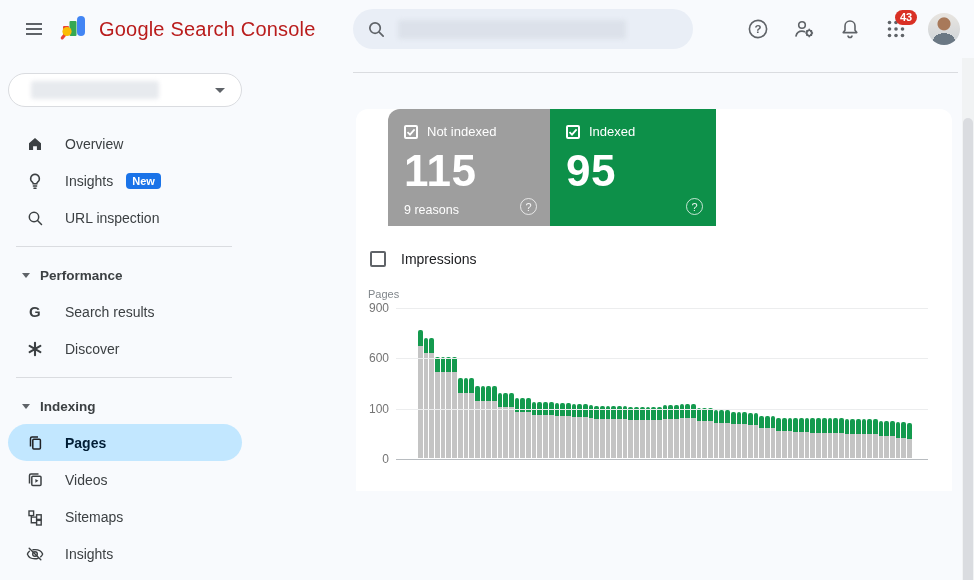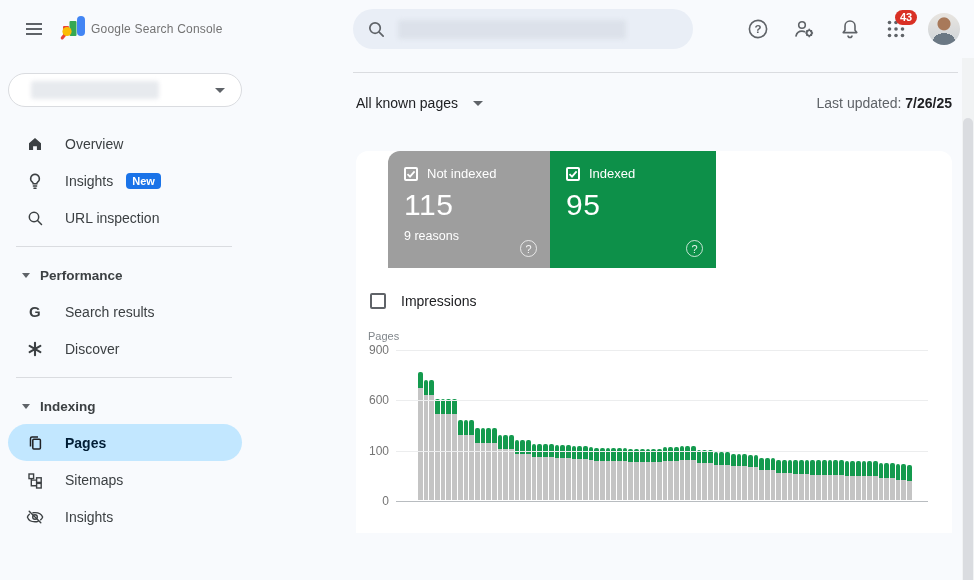--- a/index.html
+++ b/index.html
@@ -4,21 +4,21 @@
 <style>
   * { margin:0; padding:0; box-sizing:border-box; }
   html,body { width:974px; height:580px; overflow:hidden; background:#f8fafd;
     font-family:"Liberation Sans","DejaVu Sans",sans-serif; color:#3c4043; }
 
   
   .topbar { height:58px; display:flex; align-items:center; padding:0 14px; position:relative; }
   .icon-btn { width:40px; height:40px; display:flex; align-items:center; justify-content:center;
     border-radius:50%; cursor:pointer; flex:0 0 auto; }
   .logo { margin-left:6px; }
-  .product-name { font-size:12px; color:#737373; margin-left:4px; white-space:nowrap; letter-spacing:.2px; }
+  .product-name { font-size:20px; color:#b91c1c; margin-left:12px; white-space:nowrap; letter-spacing:.2px; }
   .search-pill { position:absolute; left:353px; top:9px; width:340px; height:40px;
     background:#e9eef6; border-radius:20px; display:flex; align-items:center; padding:0 14px; cursor:text; }
   .redacted { background:#dce1ea; border-radius:3px; filter:blur(2px); }
   .search-redacted { height:19px; width:228px; margin-left:12px; }
   .topbar-right { margin-left:auto; display:flex; align-items:center; gap:6px; }
   .bell-wrap { position:relative; }
   .badge-count { position:absolute; top:1px; left:18px; background:#d93025; color:#fff;
     font-size:11px; font-weight:700; border-radius:9px; padding:2px 5px; line-height:1;margin-left:47px; }
   .avatar { width:32px; height:32px; border-radius:50%; cursor:pointer; margin-left:6px;
     background:
@@ -62,21 +62,21 @@
 
   
   .panel { margin-top:36px; background:#fff; border-radius:12px 12px 0 0; height:382px; position:relative; }
   .cards { display:flex; }
   .card { height:117px; padding:15px 16px; color:#fff; position:relative; cursor:pointer; }
   .card-not-indexed { width:162px; background:#9e9e9e; border-top-left-radius:12px;margin-left:32px; }
   .card-indexed { width:166px; background:#0d9049; }
   .card-top { display:flex; align-items:center; gap:9px; font-size:13px; }
   .card-cb { width:14px; height:14px; border:2px solid #fff; border-radius:2px;
     display:flex; align-items:center; justify-content:center; }
-  .card-value { font-size:30px; margin-top:7px; letter-spacing:.5px; font-weight:400; }
+  .card-value { font-size:44px; margin-top:7px; letter-spacing:.5px; font-weight:700; }
   .card-sub { font-size:12.5px; margin-top:7px; }
   .card-help { position:absolute; right:13px; bottom:11px; width:17px; height:17px;
     border:1.5px solid rgba(255,255,255,.75); border-radius:50%; color:rgba(255,255,255,.9);
     font-size:11px; display:flex; align-items:center; justify-content:center; cursor:pointer; }
 
   .impressions-row { display:flex; align-items:center; gap:15px; margin:25px 0 0 14px;
     font-size:14px; color:#202124; }
   .imp-cb { width:16px; height:16px; border:2px solid #5f6368; border-radius:2px; background:#fff; cursor:pointer; }
 
   
@@ -232,20 +232,28 @@
   </div>
   <div class="nav-item selected">
     <svg class="sicon" viewBox="0 0 18 18">
       <path d="M4.5 12.5v-8A1.5 1.5 0 0 1 6 3h6" fill="none" stroke="#202124" stroke-width="1.5"></path>
       <rect x="6.8" y="5.2" width="7.6" height="9.8" rx="1" fill="#c2e7ff" stroke="#202124" stroke-width="1.5"></rect>
     </svg>
     <span class="label">Pages</span>
   </div>
   <div class="nav-item">
     <svg class="sicon" viewBox="0 0 18 18">
+      <path d="M3.5 12.5v-8A1.5 1.5 0 0 1 5 3h7.5" fill="none" stroke="#3c4043" stroke-width="1.5"></path>
+      <rect x="5.8" y="5.2" width="9.2" height="9.3" rx="1" fill="none" stroke="#3c4043" stroke-width="1.5"></rect>
+      <path d="M9.4 8l3 1.85-3 1.85z" fill="#3c4043"></path>
+    </svg>
+    <span class="label">Videos</span>
+  </div>
+  <div class="nav-item">
+    <svg class="sicon" viewBox="0 0 18 18">
       <g fill="none" stroke="#3c4043" stroke-width="1.4">
         <rect x="3" y="3" width="4.6" height="4.6"></rect>
         <rect x="10.6" y="6.8" width="4.6" height="4.6"></rect>
         <rect x="10.6" y="12.4" width="4.6" height="4.6"></rect>
         <path d="M5.3 7.6v7.1h5.3M5.3 9.1h5.3"></path>
       </g>
     </svg>
     <span class="label">Sitemaps</span>
   </div>
   <div class="nav-item">
@@ -255,30 +263,20 @@
       <path d="M3.2 3.2l11.6 11.6" stroke="#3c4043" stroke-width="1.4" stroke-linecap="round"></path>
     </svg>
     <span class="label">Insights</span>
   </div>
 
 </div>
 
 <div class="main">
   <div class="main-divider"></div>
 
-  <div class="filter-row">
-    <div class="scope-select">
-      <span>All known pages</span>
-      <div class="caret-down"></div>
-    </div>
-    <div class="last-updated">
-      <span>Last updated:</span>
-      <b>7/26/25</b>
-    </div>
-  </div>
 
   <div class="panel">
     <div class="cards">
       <div class="card card-not-indexed">
         <div class="card-top">
           <div class="card-cb">
             <svg width="10" height="10" viewBox="0 0 10 10">
                 <path d="M1.5 5.2 4 7.6 8.6 2.4" fill="none" stroke="#fff" stroke-width="1.8"></path>
               </svg>
           </div>

